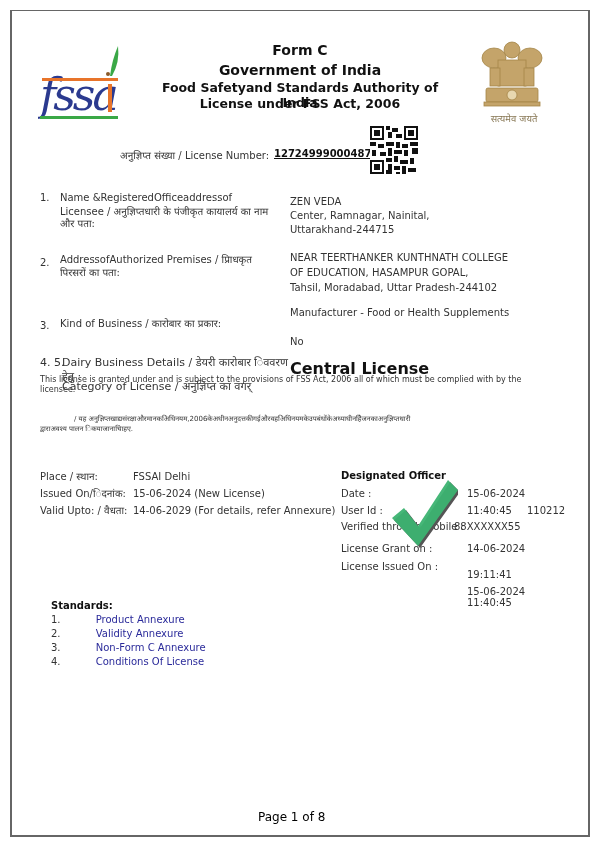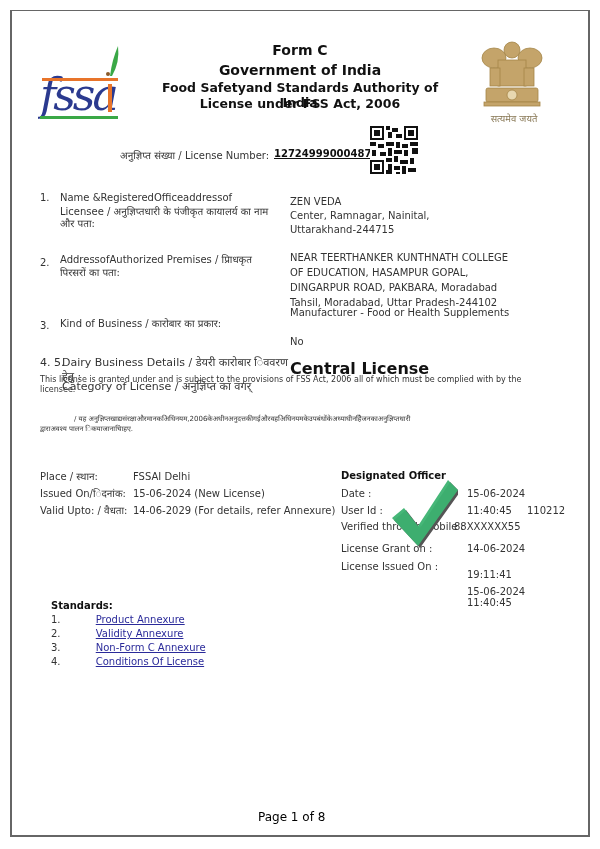--- a/index.html
+++ b/index.html
@@ -19,21 +19,21 @@
   .lic-num { left:274px; top:148px; font-size:10px; font-weight:bold; color:#111;text-decoration:underline; }
   .qr { left:370px; top:126px; width:48px; height:48px; }
   .t { font-size:10px; color:#333; line-height:14px; }
   .num { left:40px; }
   .lab { left:60px; width:230px; }
   .val { left:290px; width:230px; }
   .small { font-size:8px; color:#333; line-height:10px; }
   .hind { font-size:7px; color:#333; line-height:10px; }
   .bold { font-weight:bold; color:#111; }
   .cl { font-size:16px; font-weight:bold; color:#111; }
-  .lnk { color:#2a2a9a; text-decoration:underline; cursor:pointer;padding-left:32px; }
+  .lnk { color:#2a2a9a; cursor:pointer;padding-left:32px; }
   .footer { left:258px; top:810px; font-size:12px; color:#000000; }
   .check { left:388px; top:476px; width:70px; height:72px; }
 </style>
 </head>
 <body>
 
 <div class="page"></div>
 
 <svg class="abs logo" viewBox="0 0 84 82">
   <text x="2" y="70" font-family="DejaVu Serif, serif" font-style="italic" font-size="44" fill="#2b3a8f" letter-spacing="-3">fssa</text>
@@ -120,21 +120,20 @@
 </div>
 
 <div class="abs t num" style="top:256px;">2.</div>
 <div class="abs t lab" style="top:253px;">
   <div>AddressofAuthorized Premises   / प्रािधकृत</div>
   <div style="line-height:11px;">पिरसरों का पता:</div>
 </div>
 <div class="abs t val" style="top:250px;">
   <div style="line-height:15px;">NEAR TEERTHANKER KUNTHNATH COLLEGE</div>
   <div style="line-height:15px;">OF EDUCATION, HASAMPUR GOPAL,</div>
-  <div style="line-height:15px;">DINGARPUR ROAD, PAKBARA, Moradabad</div>
   <div style="line-height:15px;">Tahsil, Moradabad, Uttar Pradesh-244102</div>
 </div>
 
 <div class="abs t num" style="top:319px;">3.</div>
 <div class="abs t lab" style="top:317px;">Kind of Business / कारोबार का प्रकार:</div>
 <div class="abs t val" style="top:305px;">
   <div style="line-height:15px;">Manufacturer - Food or Health Supplements</div>
 </div>
 <div class="abs t val" style="top:335px;">No</div>
 

